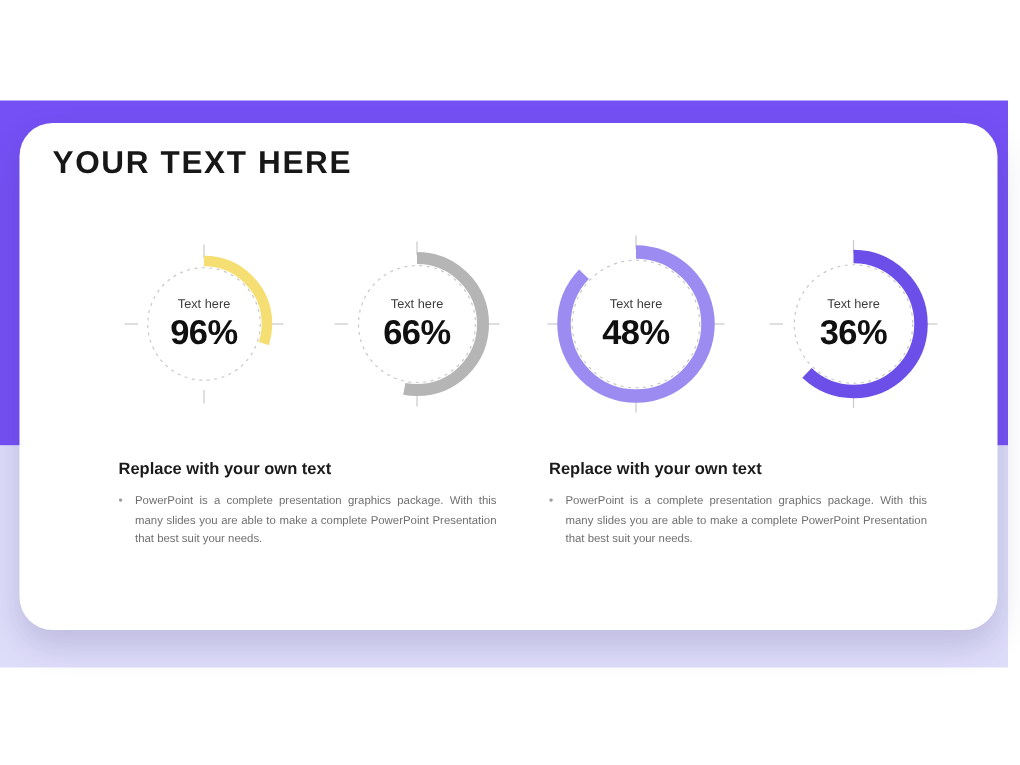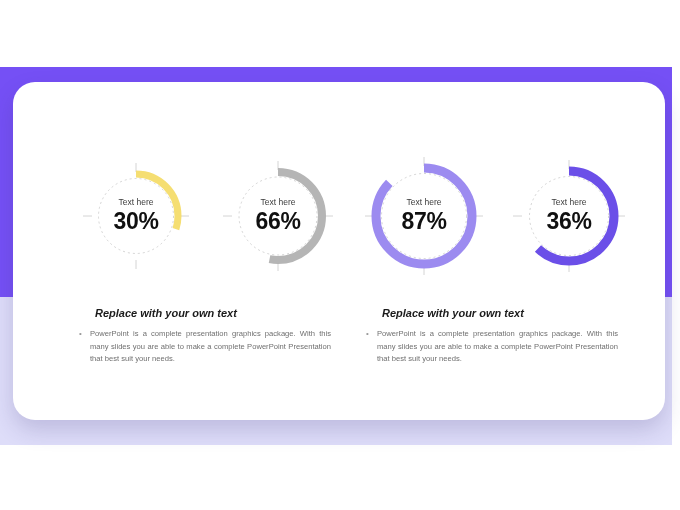--- a/index.html
+++ b/index.html
@@ -112,22 +112,21 @@
     top: 0;
     width: 252px;
   }
   .block-1 { left: 66px; }
   .block-2 { left: 353px; }
 
   .block-heading {
     font-size: 11px;
     font-weight: bold;
     color: #1b1b1b;
-    margin: 0 0 9px 16px;
-    font-style: italic;
+    margin: 0 0 9px 0;
   }
   .bullet-row {
     display: flex;
     align-items: flex-start;
   }
   .bullet-dot {
     color: #9a9a9a;
     font-size: 8px;
     line-height: 12.5px;
     width: 11px;
@@ -143,34 +142,35 @@
 </head>
 <body>
 
 <div id="slide-root">
 
   <div class="band-purple"></div>
   <div class="band-lavender"></div>
 
   <div class="card">
 
+    <div class="card-title">YOUR TEXT HERE</div>
 
     <div class="gauges" id="gauges">
         <div class="gauge" style="left: 62px; top: 5px; width: 122px; height: 122px;">
           <svg width="122" height="122" viewBox="0 0 122 122">
             <circle cx="61" cy="61" r="37.5" fill="none" stroke="#C9C9C9" stroke-width="0.8" stroke-dasharray="2 3"></circle>
             <line x1="61" y1="17" x2="61" y2="8" stroke="#C9C9C9" stroke-width="0.8"></line>
             <line x1="105" y1="61" x2="114" y2="61" stroke="#C9C9C9" stroke-width="0.8"></line>
             <line x1="61" y1="105" x2="61" y2="114" stroke="#C9C9C9" stroke-width="0.8"></line>
             <line x1="17" y1="61" x2="8" y2="61" stroke="#C9C9C9" stroke-width="0.8"></line>
             <circle cx="61" cy="61" r="42" fill="none" stroke="#F5DE72" stroke-width="7" stroke-linecap="butt" stroke-dasharray="79.1681348704628 184.72564803107986" transform="rotate(-90 61 61)"></circle>
           </svg>
           <div class="gauge-labels">
             <div class="gauge-caption">Text here</div>
-            <div class="gauge-value">30%</div>
+            <div class="gauge-value">96%</div>
           </div>
         </div>
         <div class="gauge" style="left: 201px; top: 2px; width: 128px; height: 128px;">
           <svg width="128" height="128" viewBox="0 0 128 128">
             <circle cx="64" cy="64" r="39" fill="none" stroke="#C9C9C9" stroke-width="0.8" stroke-dasharray="2 3"></circle>
             <line x1="64" y1="18" x2="64" y2="9" stroke="#C9C9C9" stroke-width="0.8"></line>
             <line x1="110" y1="64" x2="119" y2="64" stroke="#C9C9C9" stroke-width="0.8"></line>
             <line x1="64" y1="110" x2="64" y2="119" stroke="#C9C9C9" stroke-width="0.8"></line>
             <line x1="18" y1="64" x2="9" y2="64" stroke="#C9C9C9" stroke-width="0.8"></line>
             <circle cx="64" cy="64" r="44" fill="none" stroke="#B5B5B5" stroke-width="8" stroke-linecap="butt" stroke-dasharray="146.52388136342793 129.93627215247383" transform="rotate(-90 64 64)"></circle>
@@ -184,21 +184,21 @@
           <svg width="138" height="138" viewBox="0 0 138 138">
             <circle cx="69" cy="69" r="42.5" fill="none" stroke="#C9C9C9" stroke-width="0.8" stroke-dasharray="2 3"></circle>
             <line x1="69" y1="19" x2="69" y2="10" stroke="#C9C9C9" stroke-width="0.8"></line>
             <line x1="119" y1="69" x2="128" y2="69" stroke="#C9C9C9" stroke-width="0.8"></line>
             <line x1="69" y1="119" x2="69" y2="128" stroke="#C9C9C9" stroke-width="0.8"></line>
             <line x1="19" y1="69" x2="10" y2="69" stroke="#C9C9C9" stroke-width="0.8"></line>
             <circle cx="69" cy="69" r="48" fill="none" stroke="#9C8BF0" stroke-width="9" stroke-linecap="butt" stroke-dasharray="262.3858184278195 39.207076316800624" transform="rotate(-90 69 69)"></circle>
           </svg>
           <div class="gauge-labels">
             <div class="gauge-caption">Text here</div>
-            <div class="gauge-value">87%</div>
+            <div class="gauge-value">48%</div>
           </div>
         </div>
         <div class="gauge" style="left: 490px; top: 0px; width: 132px; height: 132px;">
           <svg width="132" height="132" viewBox="0 0 132 132">
             <circle cx="66" cy="66" r="39.5" fill="none" stroke="#C9C9C9" stroke-width="0.8" stroke-dasharray="2 3"></circle>
             <line x1="66" y1="19" x2="66" y2="10" stroke="#C9C9C9" stroke-width="0.8"></line>
             <line x1="113" y1="66" x2="122" y2="66" stroke="#C9C9C9" stroke-width="0.8"></line>
             <line x1="66" y1="113" x2="66" y2="122" stroke="#C9C9C9" stroke-width="0.8"></line>
             <line x1="19" y1="66" x2="10" y2="66" stroke="#C9C9C9" stroke-width="0.8"></line>
             <circle cx="66" cy="66" r="45" fill="none" stroke="#6B4FE8" stroke-width="9" stroke-linecap="butt" stroke-dasharray="175.30087007031045 107.44246875277094" transform="rotate(-90 66 66)"></circle>

